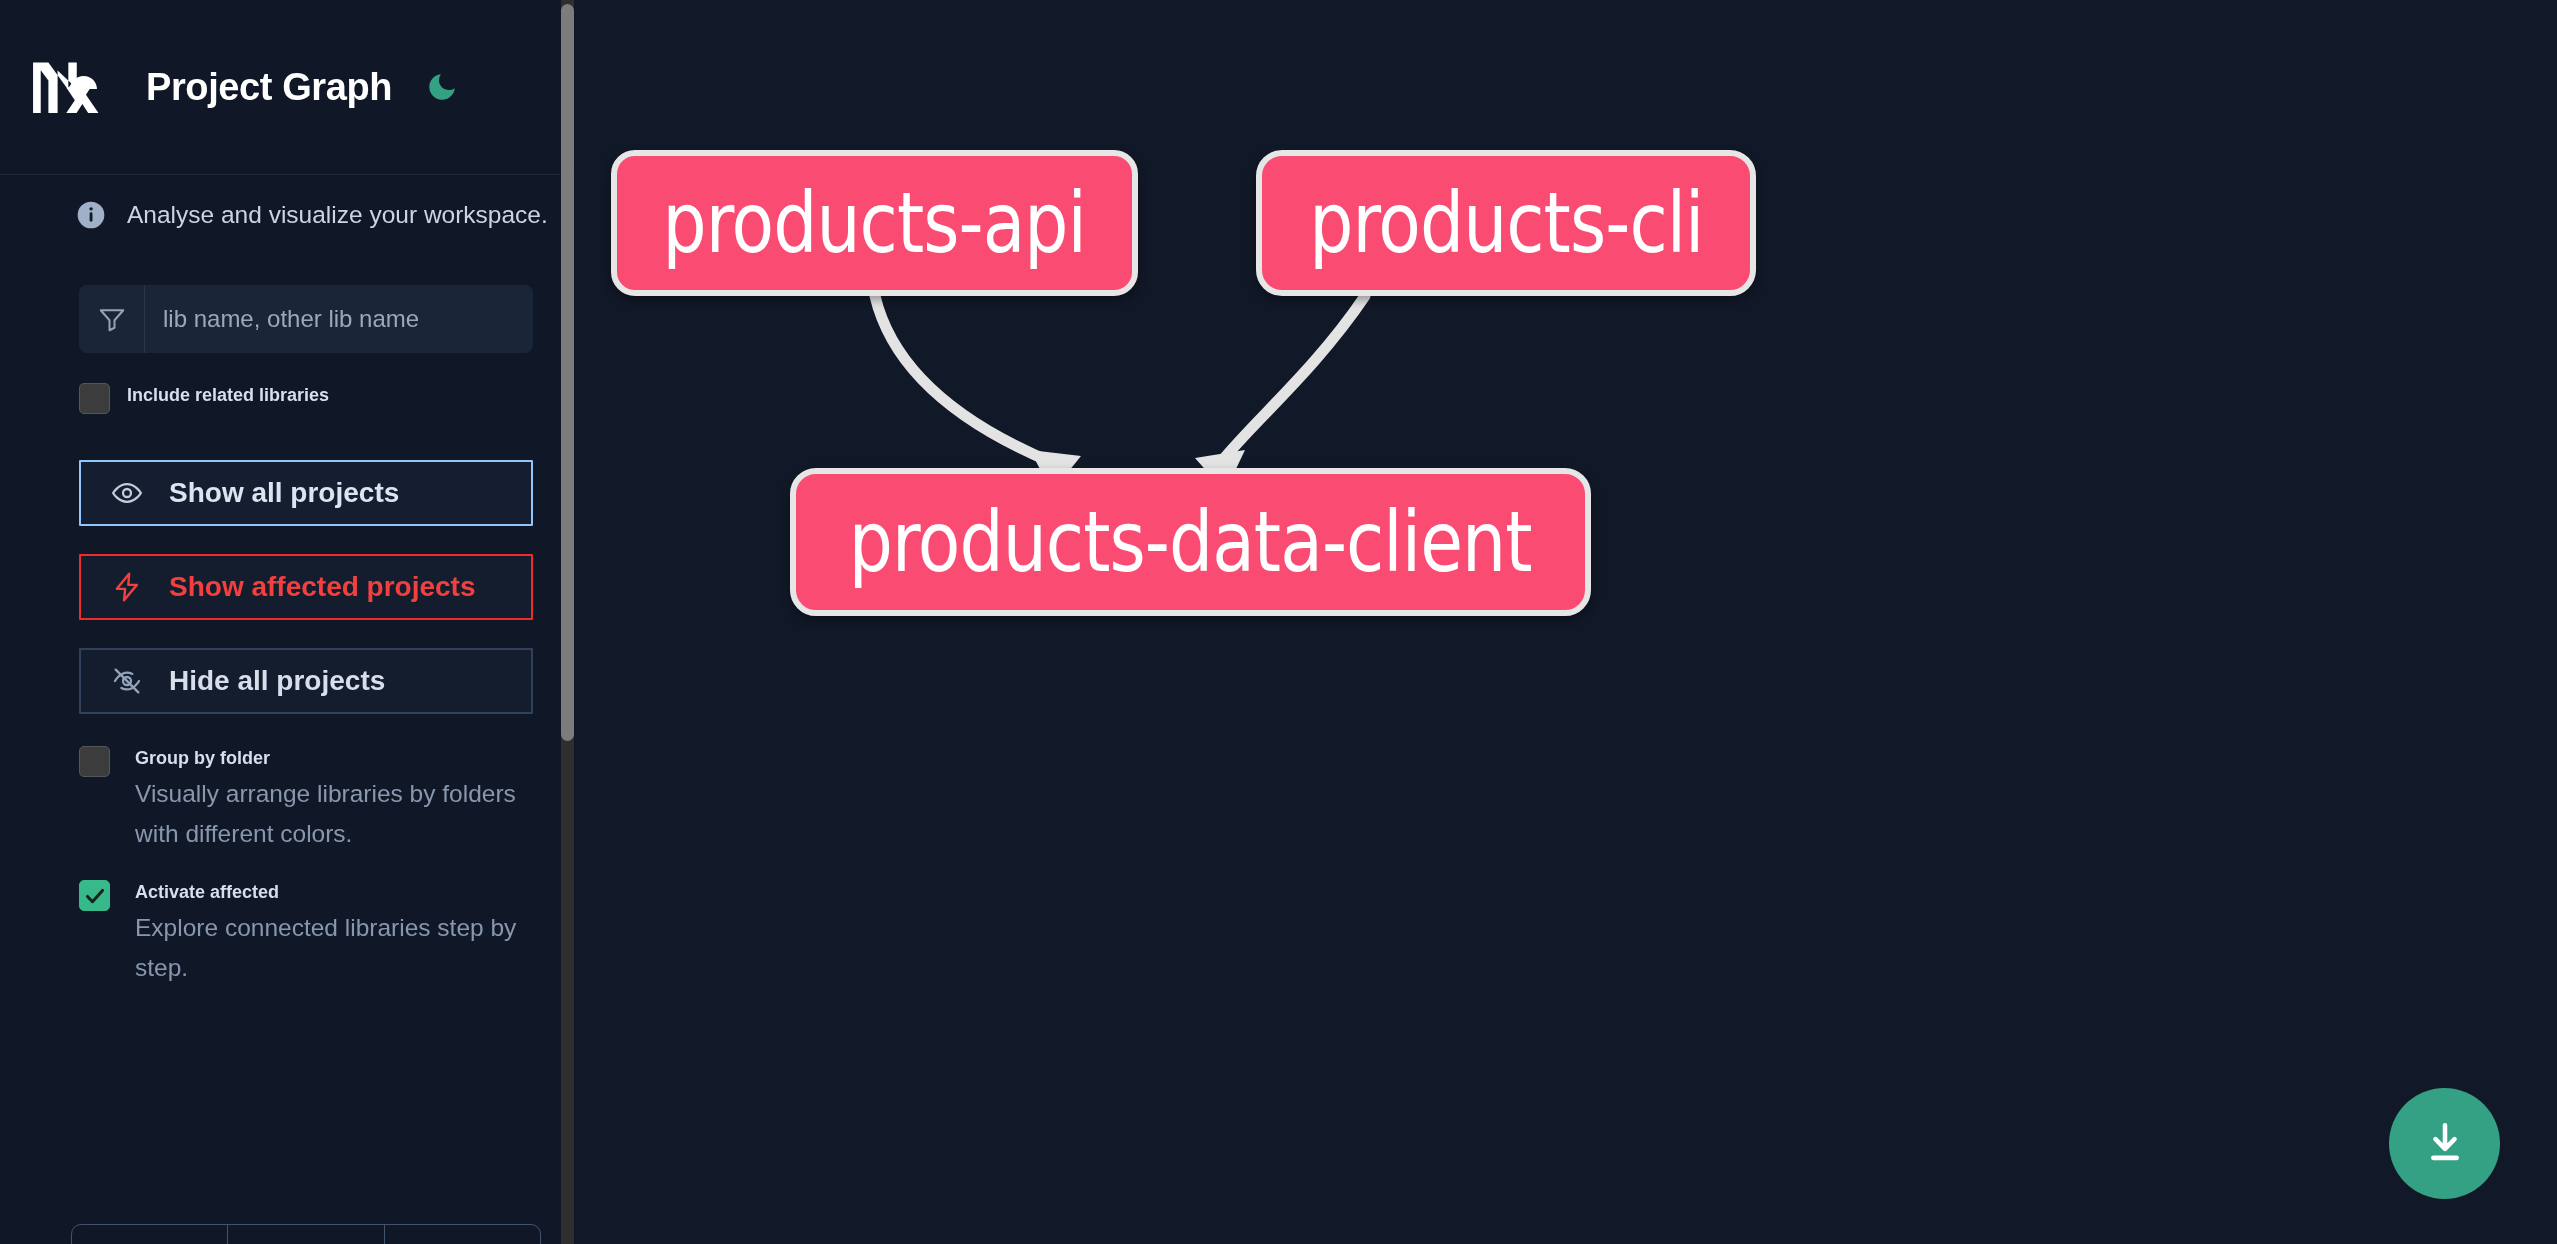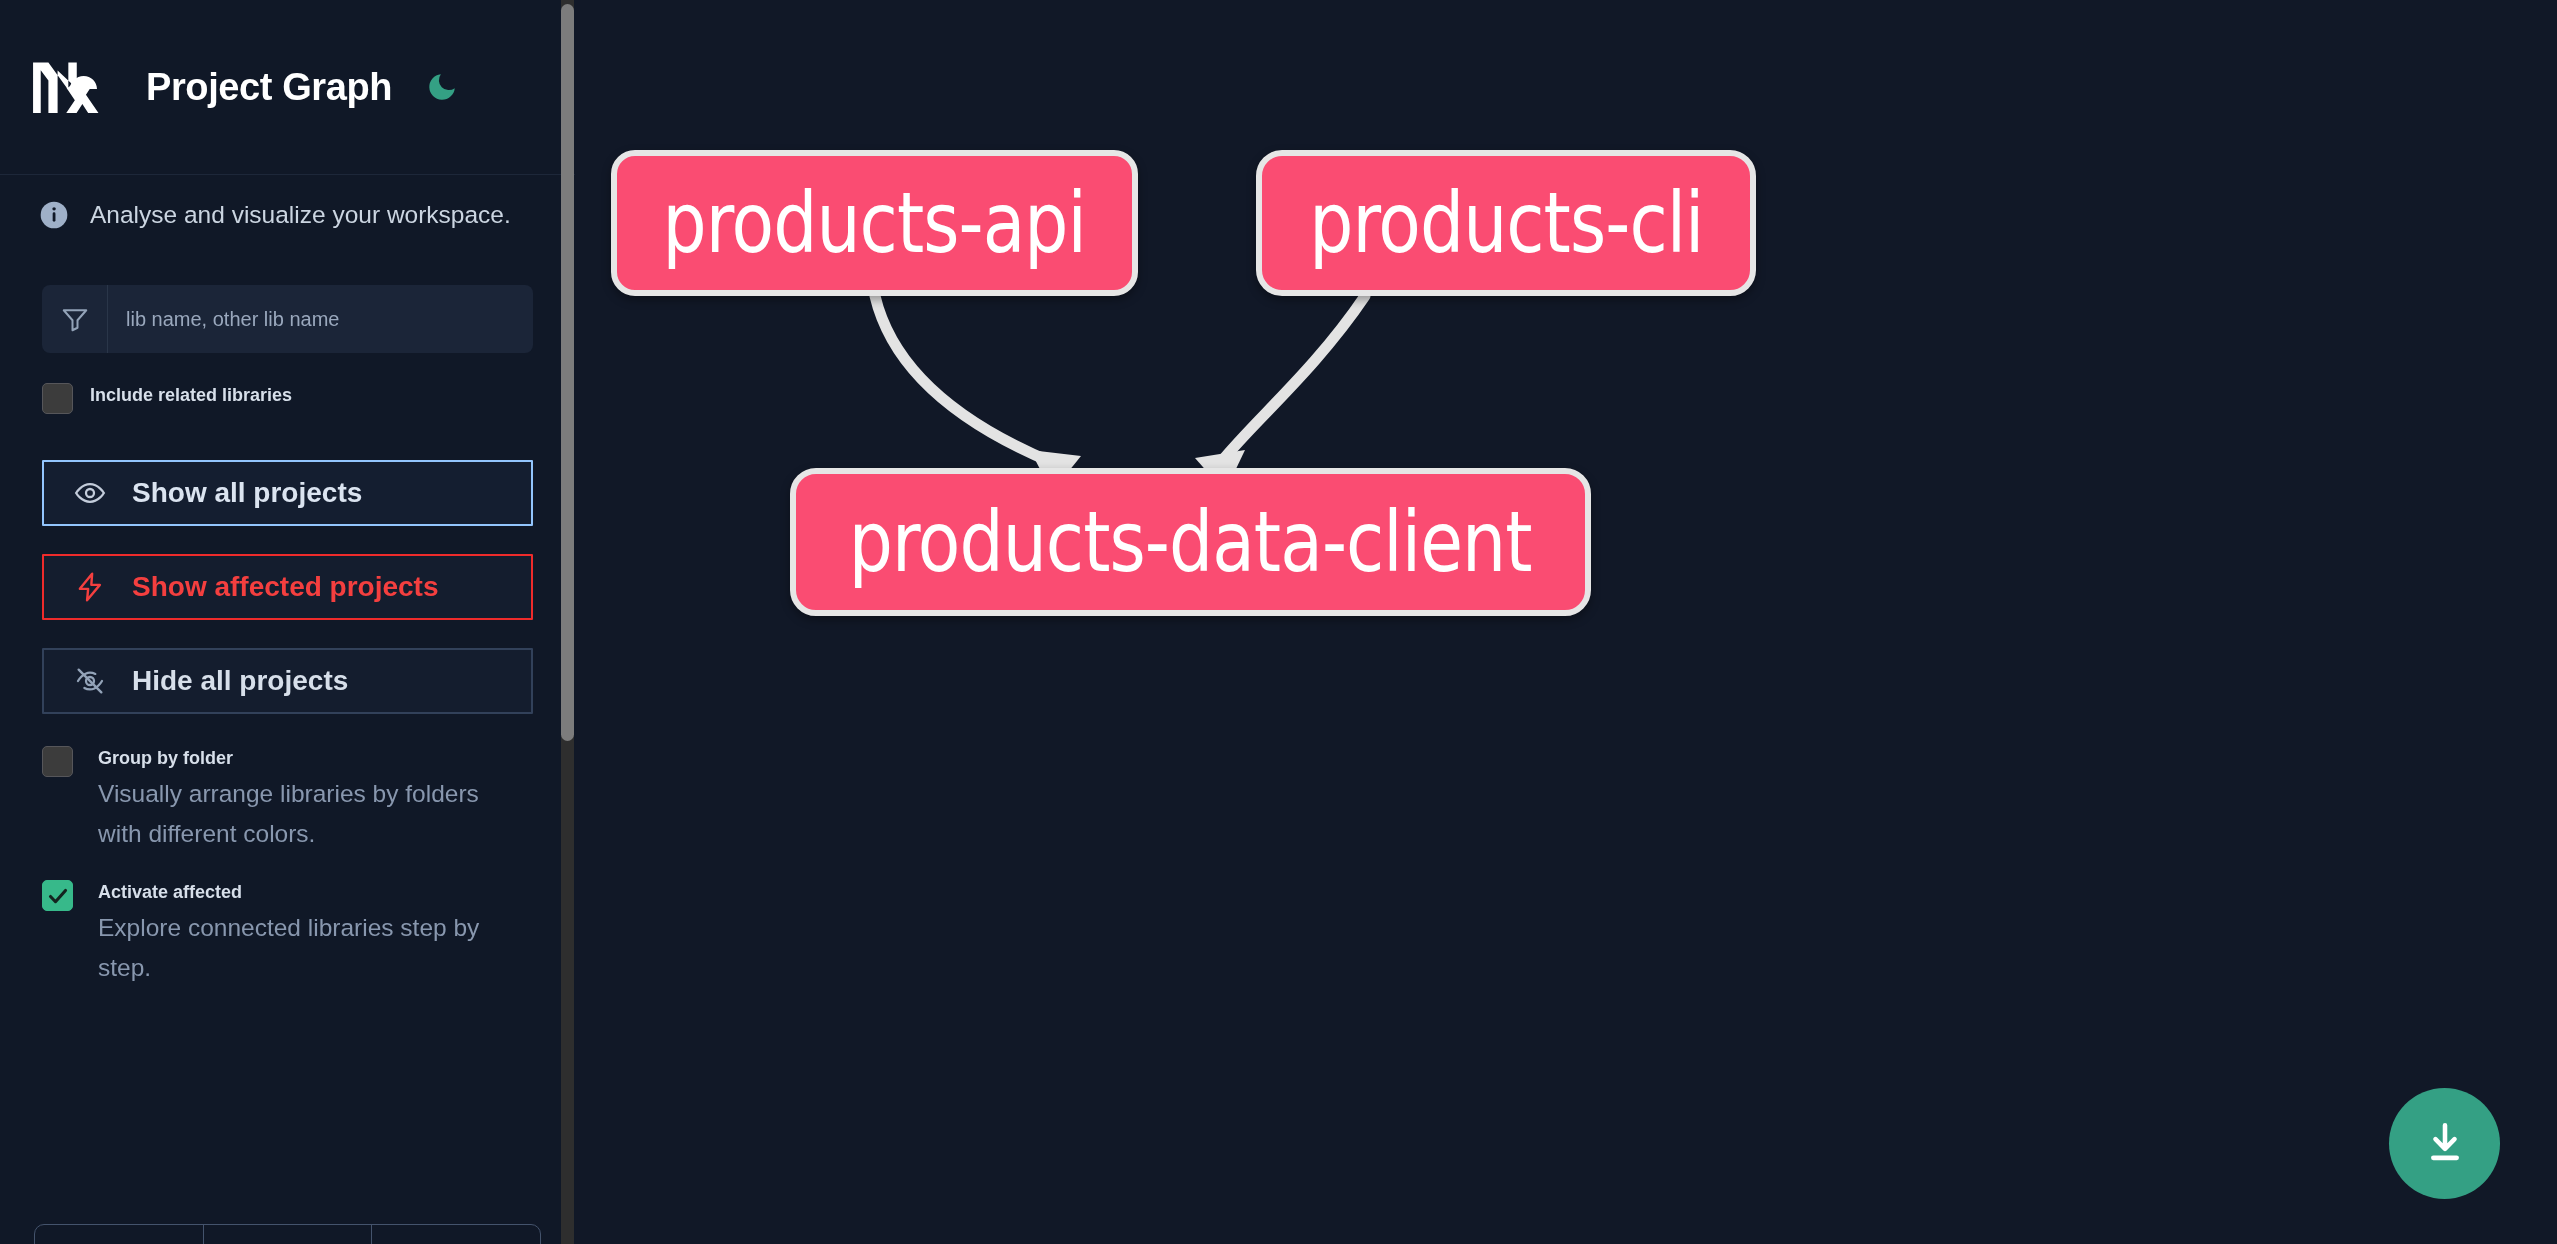--- a/index.html
+++ b/index.html
@@ -61,20 +61,21 @@
     display: flex;
     align-items: center;
     justify-content: center;
     cursor: pointer;
   }
 
   .sidebar-body {
     padding: 0 42px;
     position: relative;
     height: calc(1244px - 175px);
+    margin-left: 37px;
   }
 
   .tagline-row {
     display: flex;
     align-items: center;
     padding-top: 24px;
     padding-bottom: 10px;
     margin-left: -4px;
   }
 
@@ -113,21 +114,21 @@
     cursor: pointer;
   }
 
   .search-input {
     flex: 1 1 auto;
     height: 100%;
     background: transparent;
     border: none;
     outline: none;
     font-family: "Liberation Sans", sans-serif;
-    font-size: 20px;
+    font-size: 24px;
     color: #e2e8f0;
     padding: 0 18px;
   }
   .search-input::placeholder { color: #9aa8bd; }
 
   
   .check-group {
     display: flex;
     margin-top: 26px;
   }

